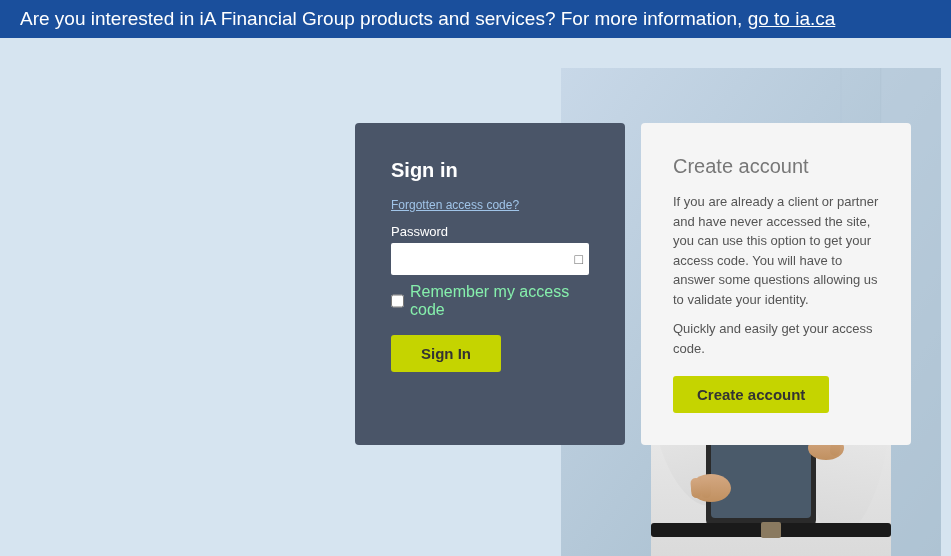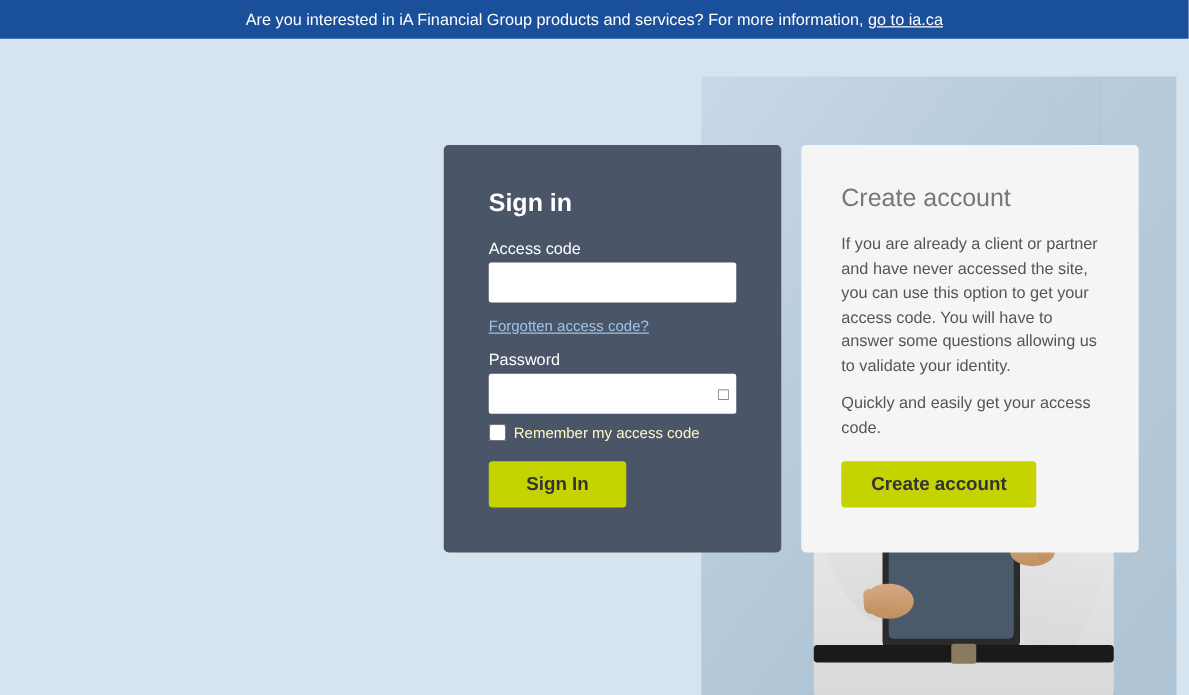--- a/index.html
+++ b/index.html
@@ -10,22 +10,22 @@
       width: 951px;
       height: 556px;
       overflow: hidden;
       position: relative;
     }
 
     
     .top-banner {
       background: #1a4f9c;
       color: #fff;
-      font-size: 13px;
-      text-align: center;
+      font-size: 19px;
+      text-align: left;
       padding: 8px 20px;
       width: 100%;
     }
     .top-banner a {
       color: #fff;
       text-decoration: underline;
     }
 
     
     .main-content {
@@ -129,22 +129,22 @@
       gap: 6px;
       margin-bottom: 16px;
       margin-top: 4px;
     }
     .remember-row input[type="checkbox"] {
       width: 14px;
       height: 14px;
       cursor: pointer;
     }
     .remember-row label {
-      font-size: 12px;
-      color: #fef9c3;
+      font-size: 16px;
+      color: #86efac;
       cursor: pointer;
     }
 
     .signin-btn {
       background: #c5d400;
       color: #333;
       border: none;
       border-radius: 3px;
       padding: 10px 30px;
       font-size: 15px;
@@ -223,24 +223,20 @@
 </div>
 
 <div class="main-content">
   <h1 class="page-title">My Client Space</h1>
 
   <div class="cards-row">
 
     <div class="signin-card">
       <h2>Sign in</h2>
 
-      <div class="form-group">
-        <label class="form-label">Access code</label>
-        <input class="form-input" type="text" style="">
-      </div>
       <a class="forgot-link" href="#">Forgotten access code?</a>
 
       <div class="form-group">
         <label class="form-label">Password</label>
         <div class="password-wrapper">
           <input type="password" style="">
           <span class="eye-icon">□</span>
         </div>
       </div>
 

